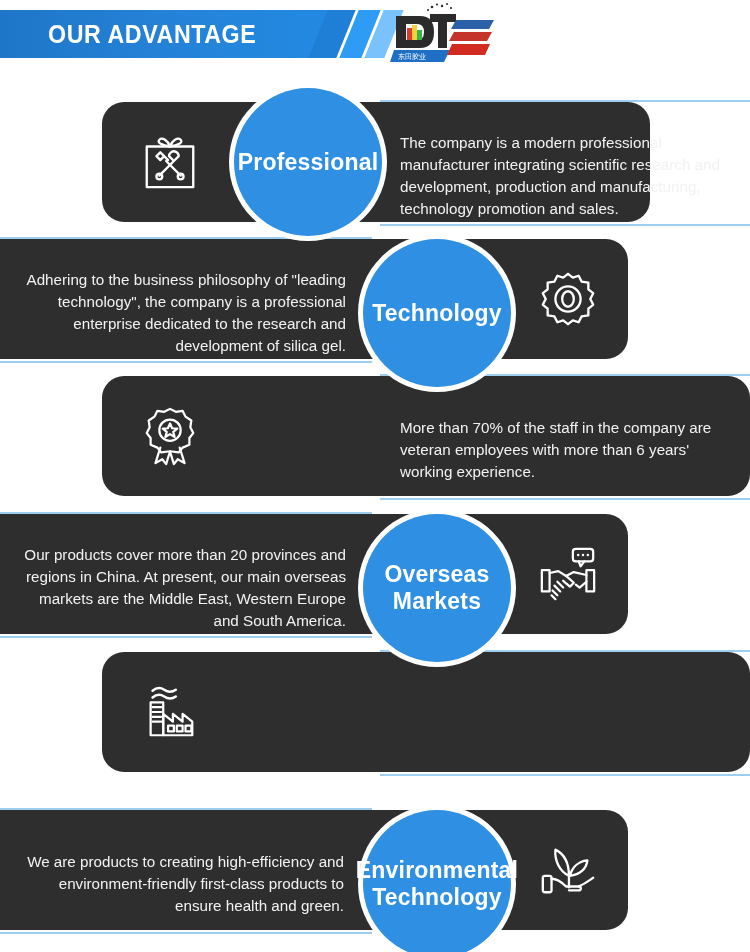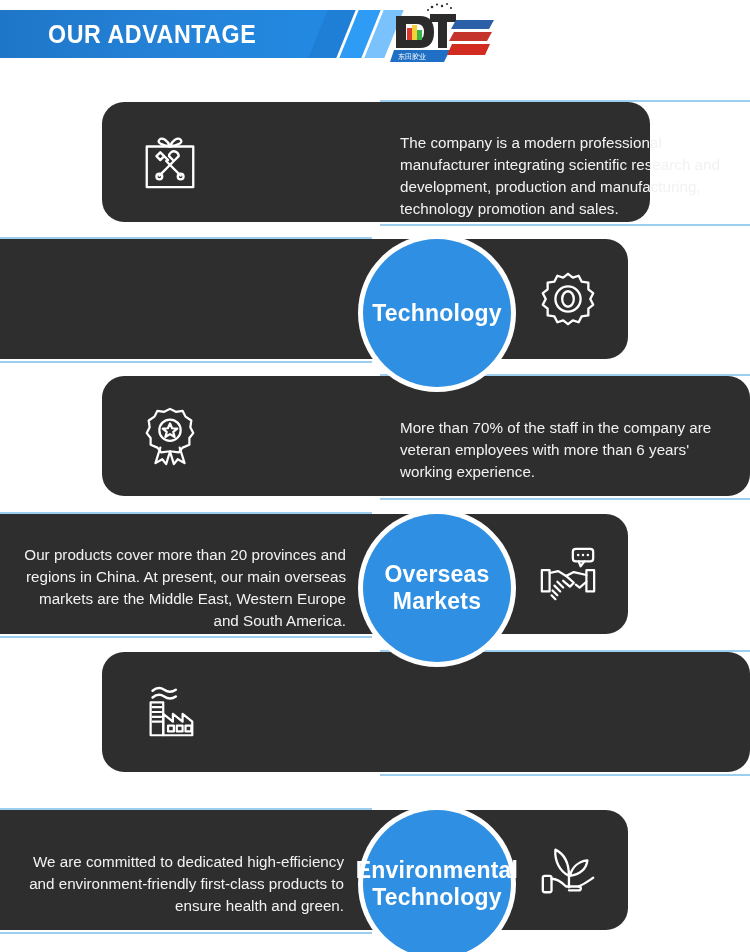--- a/index.html
+++ b/index.html
@@ -195,29 +195,33 @@
         <path d="M32 16 C30 10 24 6 21 9 C18 12 24 15 32 16 Z"></path>
         <path d="M32 16 C34 10 40 6 43 9 C46 12 40 15 32 16 Z"></path>
         <path d="M21 46 L36 31 M36 31 L41 26 A5 5 0 0 0 33 22 A5 5 0 0 0 31 26 L36 31"></path>
         <path d="M43 46 L28 31"></path>
         <path d="M24 24 L30 30 M22 22 L18 26 L22 30 L26 26 Z"></path>
         <circle cx="21" cy="47" r="3"></circle>
         <circle cx="43" cy="47" r="3"></circle>
       </svg>
     </div>
 
+    <div class="circle" style="left:234px;top:0;">
+      <span>Professional</span>
+    </div>
 
     <div class="desc" style="left:400px;width:338px;">The company is a modern professional manufacturer integrating scientific research and development, production and manufacturing, technology promotion and sales.</div>
   </div>
 
   <div class="row left" style="top:225px;">
     <div class="rule" style="left:0;top:12px;width:372px;"></div>
     <div class="rule" style="left:0;top:136px;width:372px;"></div>
     <div class="bar" style="width:652px;"></div>
 
+    <div class="desc" style="left:26px;width:320px;">Adhering to the business philosophy of "leading technology", the company is a professional enterprise dedicated to the research and development of silica gel.</div>
 
     <div class="circle" style="left:363px;top:14px;">
       <span>Technology</span>
     </div>
 
     <div class="icon-box" style="left:508px;">
       <svg width="62" height="62" viewBox="0 0 64 64" fill="none" stroke="#ffffff" stroke-width="2.4" stroke-linejoin="round">
         <path d="M32 6 L37 10 L43 8 L46 14 L53 15 L53 22 L58 26 L55 32 L58 38 L53 42 L53 49 L46 50 L43 56
                  L37 54 L32 58 L27 54 L21 56 L18 50 L11 49 L11 42 L6 38 L9 32 L6 26 L11 22 L11 15 L18 14
                  L21 8 L27 10 Z"></path>
@@ -297,21 +301,21 @@
     </div>
 
 
   </div>
 
   <div class="row left" style="top:796px;">
     <div class="rule" style="left:0;top:12px;width:372px;"></div>
     <div class="rule" style="left:0;top:136px;width:372px;"></div>
     <div class="bar" style="width:652px;"></div>
 
-    <div class="desc" style="left:14px;width:330px;">We are committed to dedicated high-efficiency and environment-friendly first-class products to ensure health and green.</div>
+    <div class="desc" style="left:14px;width:330px;">We are products to creating high-efficiency and environment-friendly first-class products to ensure health and green.</div>
 
     <div class="circle small" style="left:363px;top:14px;">
       <span>Environmental Technology</span>
     </div>
 
     <div class="icon-box" style="left:508px;">
       <svg width="62" height="62" viewBox="0 0 64 64" fill="none" stroke="#ffffff" stroke-width="2.4" stroke-linecap="round" stroke-linejoin="round">
         <path d="M33 38 C33 26 29 16 19 11 C18 22 23 33 33 38 Z"></path>
         <path d="M34 38 C36 30 42 23 52 22 C51 31 44 37 34 38 Z"></path>
         <path d="M33 38 L33 50"></path>

